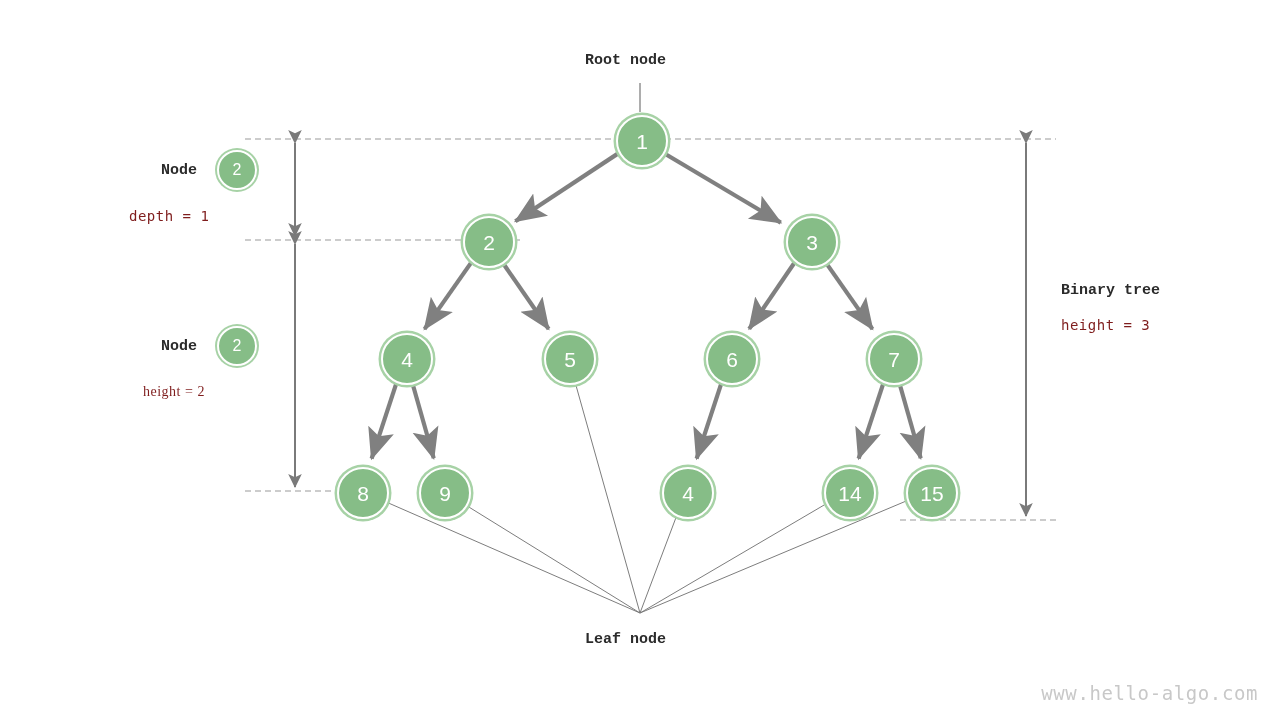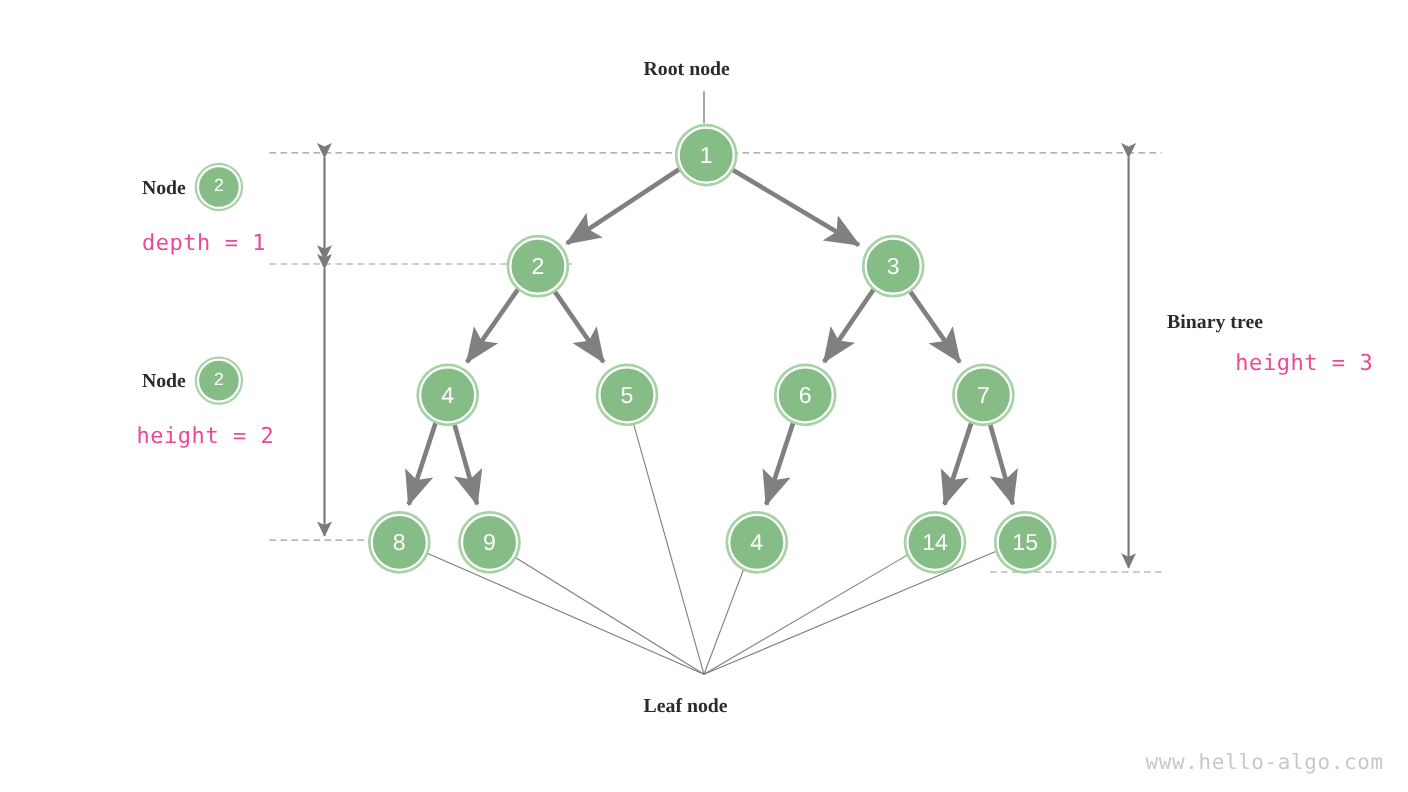--- a/index.html
+++ b/index.html
@@ -20,45 +20,46 @@
     left: 0;
     top: 0;
     width: 1280px;
     height: 720px;
   }
   .lbl {
     position: absolute;
     white-space: nowrap;
   }
   .lbl-bold {
-    font-family: Liberation Serif, serif;
+    font-family: Liberation Mono, monospace;
     font-weight: bold;
-    font-size: 18px;
+    font-size: 15px;
     color: #2b2b2b;
   }
   .lbl-mono {
     font-family: "DejaVu Sans Mono", monospace;
-    font-size: 20px;
-    color: #ec4899;
+    font-size: 14px;
+    color: #7f1d1d;
     letter-spacing: 0.5px;
   }
   .watermark {
     position: absolute;
     right: 22px;
     bottom: 16px;
     font-family: "DejaVu Sans Mono", monospace;
     font-size: 19px;
     color: #c8c8c8;
     letter-spacing: 0.6px;
   }
   .legend-row {
     position: absolute;
     display: flex;
     align-items: center;
-    gap: 10px;
+    gap: 20px;
+    margin-left: 32px;
   }
   .badge {
     width: 36px;
     height: 36px;
     border-radius: 50%;
     background: #86bd87;
     border: 2px solid #ffffff;
     box-shadow: 0 0 0 2px #a7d2a6;
     display: flex;
     align-items: center;
@@ -162,19 +163,19 @@
   <div class="legend-row" style="left:129px; top:150px;">
     <span class="lbl-bold">Node</span>
     <span class="badge">2</span>
   </div>
   <div class="lbl lbl-mono" style="left:129px; top:208px;">depth = 1</div>
 
   <div class="legend-row" style="left:129px; top:326px;">
     <span class="lbl-bold">Node</span>
     <span class="badge">2</span>
   </div>
-  <div class="lbl lbl-mono" style="left:124px; top:384px;">height = 2</div>
+  <div class="lbl lbl-mono" style="left:143px; top:384px;font-family:Liberation Serif, serif;">height = 2</div>
 
   <div class="lbl lbl-bold" style="left:1061px; top:282px;text-align:center;">Binary tree</div>
-  <div class="lbl lbl-mono" style="left:1123px; top:317px;">height = 3</div>
+  <div class="lbl lbl-mono" style="left:1061px; top:317px;">height = 3</div>
 
   <div class="watermark">www.hello-algo.com</div>
 </div>
 
 </body></html>

